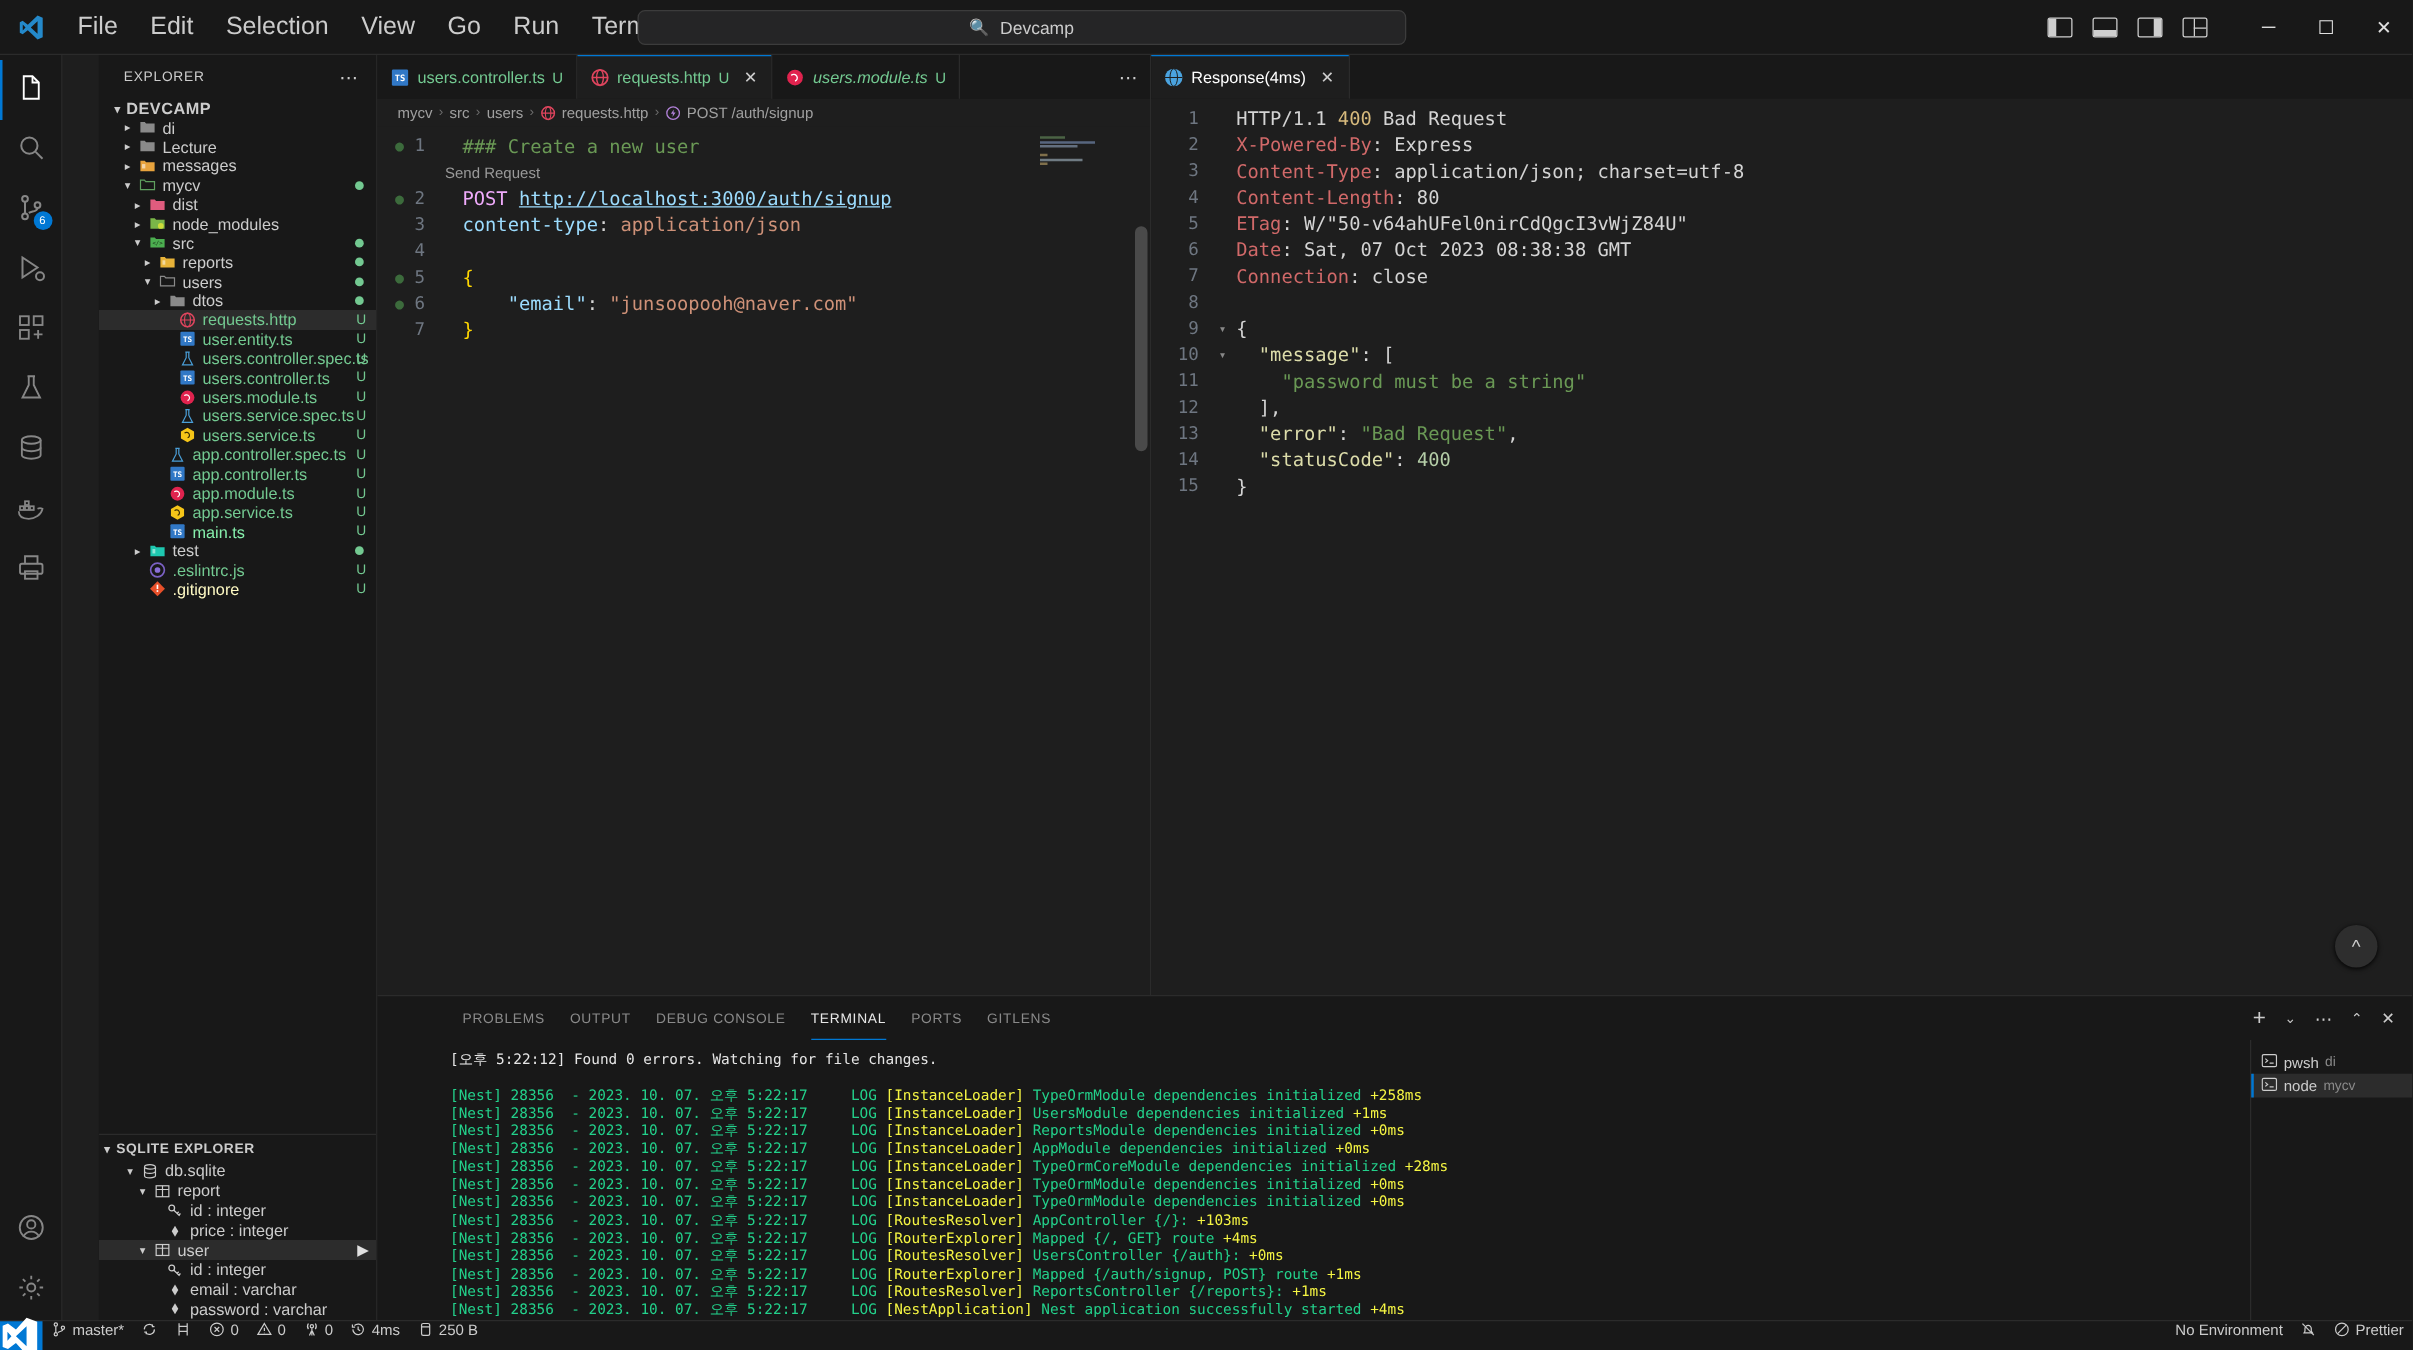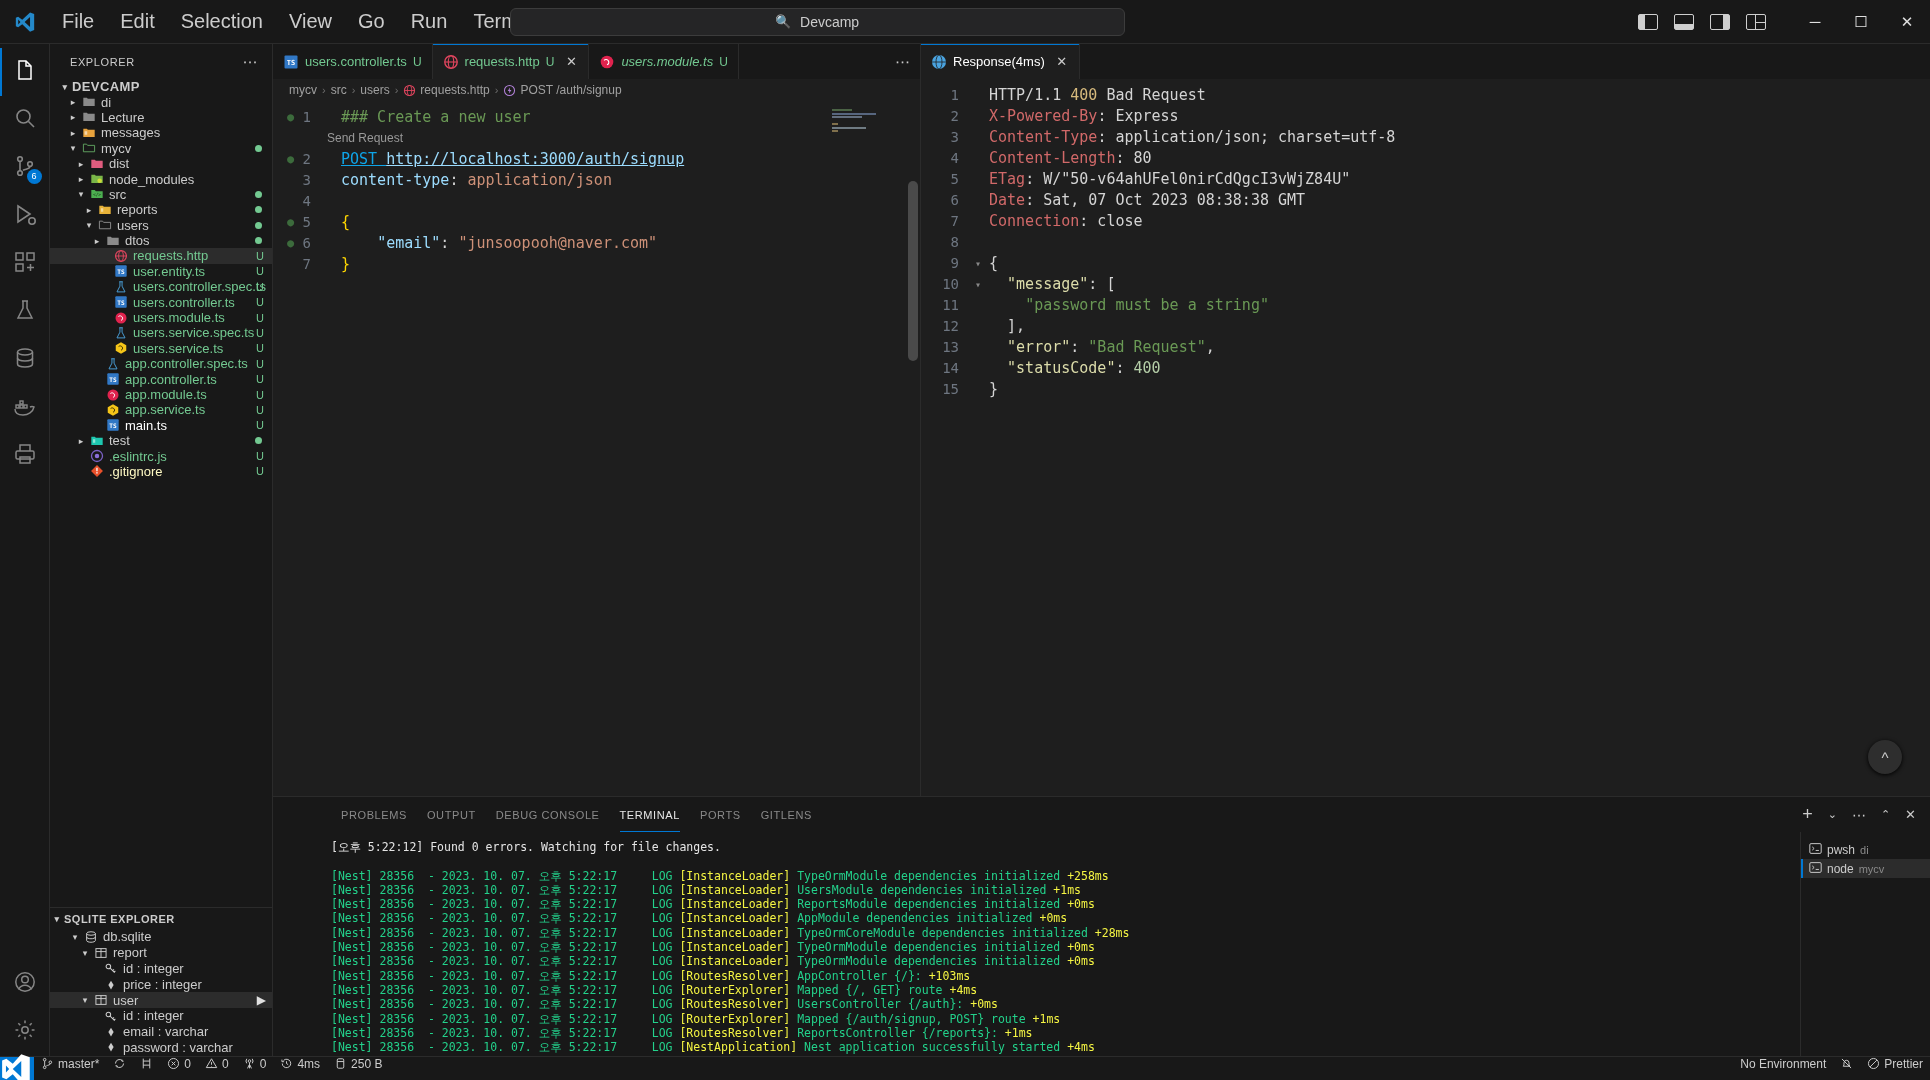--- a/index.html
+++ b/index.html
@@ -45,21 +45,21 @@
   .act.active { color:#ffffff; }
   .act.active::before { content:""; position:absolute; left:0; top:0; bottom:0; width:2px; background:#0078d4; }
   .act svg { width:24px; height:24px; }
   .act .badge { position:absolute; right:8px; bottom:8px; background:#0078d4; color:#fff;
                 font-size:9px; border-radius:8px; min-width:15px; height:15px; line-height:15px;
                 text-align:center; padding:0 3px; }
   .act-spacer { flex:1; }
 
   
   .sidebar { width:223px; background:#181818; display:flex; flex-direction:column;
-             border-right:1px solid #2b2b2b; overflow:hidden; }
+             border-right:1px solid #2b2b2b; overflow:hidden;margin-left:29px; }
   .sb-head { height:35px; display:flex; align-items:center; justify-content:space-between;
              padding:0 8px 0 20px; font-size:11px; letter-spacing:.6px; color:#cccccc; }
   .sb-dots { color:#cccccc; font-size:15px; padding:0 6px; }
   .sb-scroll { flex:1; overflow:hidden; position:relative; }
   .tree-row { height:15.4px; display:flex; align-items:center; font-size:13px; color:#cccccc;
               white-space:nowrap; position:relative; cursor:pointer; }
   .tree-row.selected { background:#2c2c2c; }
   .tw { width:14px; flex:0 0 14px; font-size:9px; color:#cccccc; text-align:center; }
   .ficon { width:17px; flex:0 0 17px; display:flex; align-items:center; justify-content:center;
            margin-right:4px; }
@@ -110,21 +110,21 @@
               padding-left:54px; height:21px; display:flex; align-items:center; }
   .codelens span { cursor:pointer; }
 
   .minimap { position:absolute; right:14px; top:8px; width:74px; opacity:.75; }
   .mm-line { height:2px; margin-bottom:1.5px; }
 
   .scroll-v { position:absolute; right:0; top:0; width:14px; bottom:0; }
   .scroll-thumb { position:absolute; right:2px; width:10px; background:#4a4a4a; border-radius:5px; }
 
   
-  .t-comment{color:#6A9955;} .t-kw{color:#0ea5e9;text-decoration:underline;}
+  .t-comment{color:#6A9955;} .t-kw{color:#f0abfc;}
   .t-url{color:#9cdcfe; text-decoration:underline;} .t-prop{color:#9cdcfe;}
   .t-val{color:#ce9178;} .t-brace{color:#ffd700;}
   .t-num{color:#b5cea8;} .t-plain{color:#d4d4d4;} .t-hdr{color:#d16969;}
   .t-key{color:#dcdcaa;} .t-status{color:#d7ba7d;}
 
   
   .resp-pane { width:1010px; flex:0 0 1010px; display:flex; flex-direction:column;
                background:#1e1e1e; border-left:1px solid #2b2b2b; position:relative; }
 
   .scroll-top-btn { position:absolute; right:28px; bottom:22px; width:34px; height:34px;
@@ -541,21 +541,21 @@
           </div>
           <div class="tree-row">
             <span style="width:40px;flex:0 0 40px"></span>
             <span class="tw"></span>
             <span class="ficon">
               <svg viewBox="0 0 16 16">
                 <rect x="1.5" y="1.5" width="13" height="13" rx="1" fill="#3178c6"></rect>
                 <text x="8" y="11.2" font-size="7" fill="#fff" text-anchor="middle" font-family="monospace" font-weight="bold">TS</text>
               </svg>
             </span>
-            <span class="tlabel" style="color:#ffffff">main.ts</span>
+            <span class="tlabel" style="color:#86efac">main.ts</span>
             <span class="tbadge" style="color:#73c991">U</span>
           </div>
           <div class="tree-row">
             <span style="width:24px;flex:0 0 24px"></span>
             <span class="tw">▸</span>
             <span class="ficon">
               <svg viewBox="0 0 16 16">
                 <path fill="#1ec8b0" d="M1.5 3h4l1.2 1.4H14.5v8.1h-13z"></path>
                 <rect x="3.4" y="6" width="2.6" height="4" fill="#fff" opacity=".5"></rect>
               </svg>

